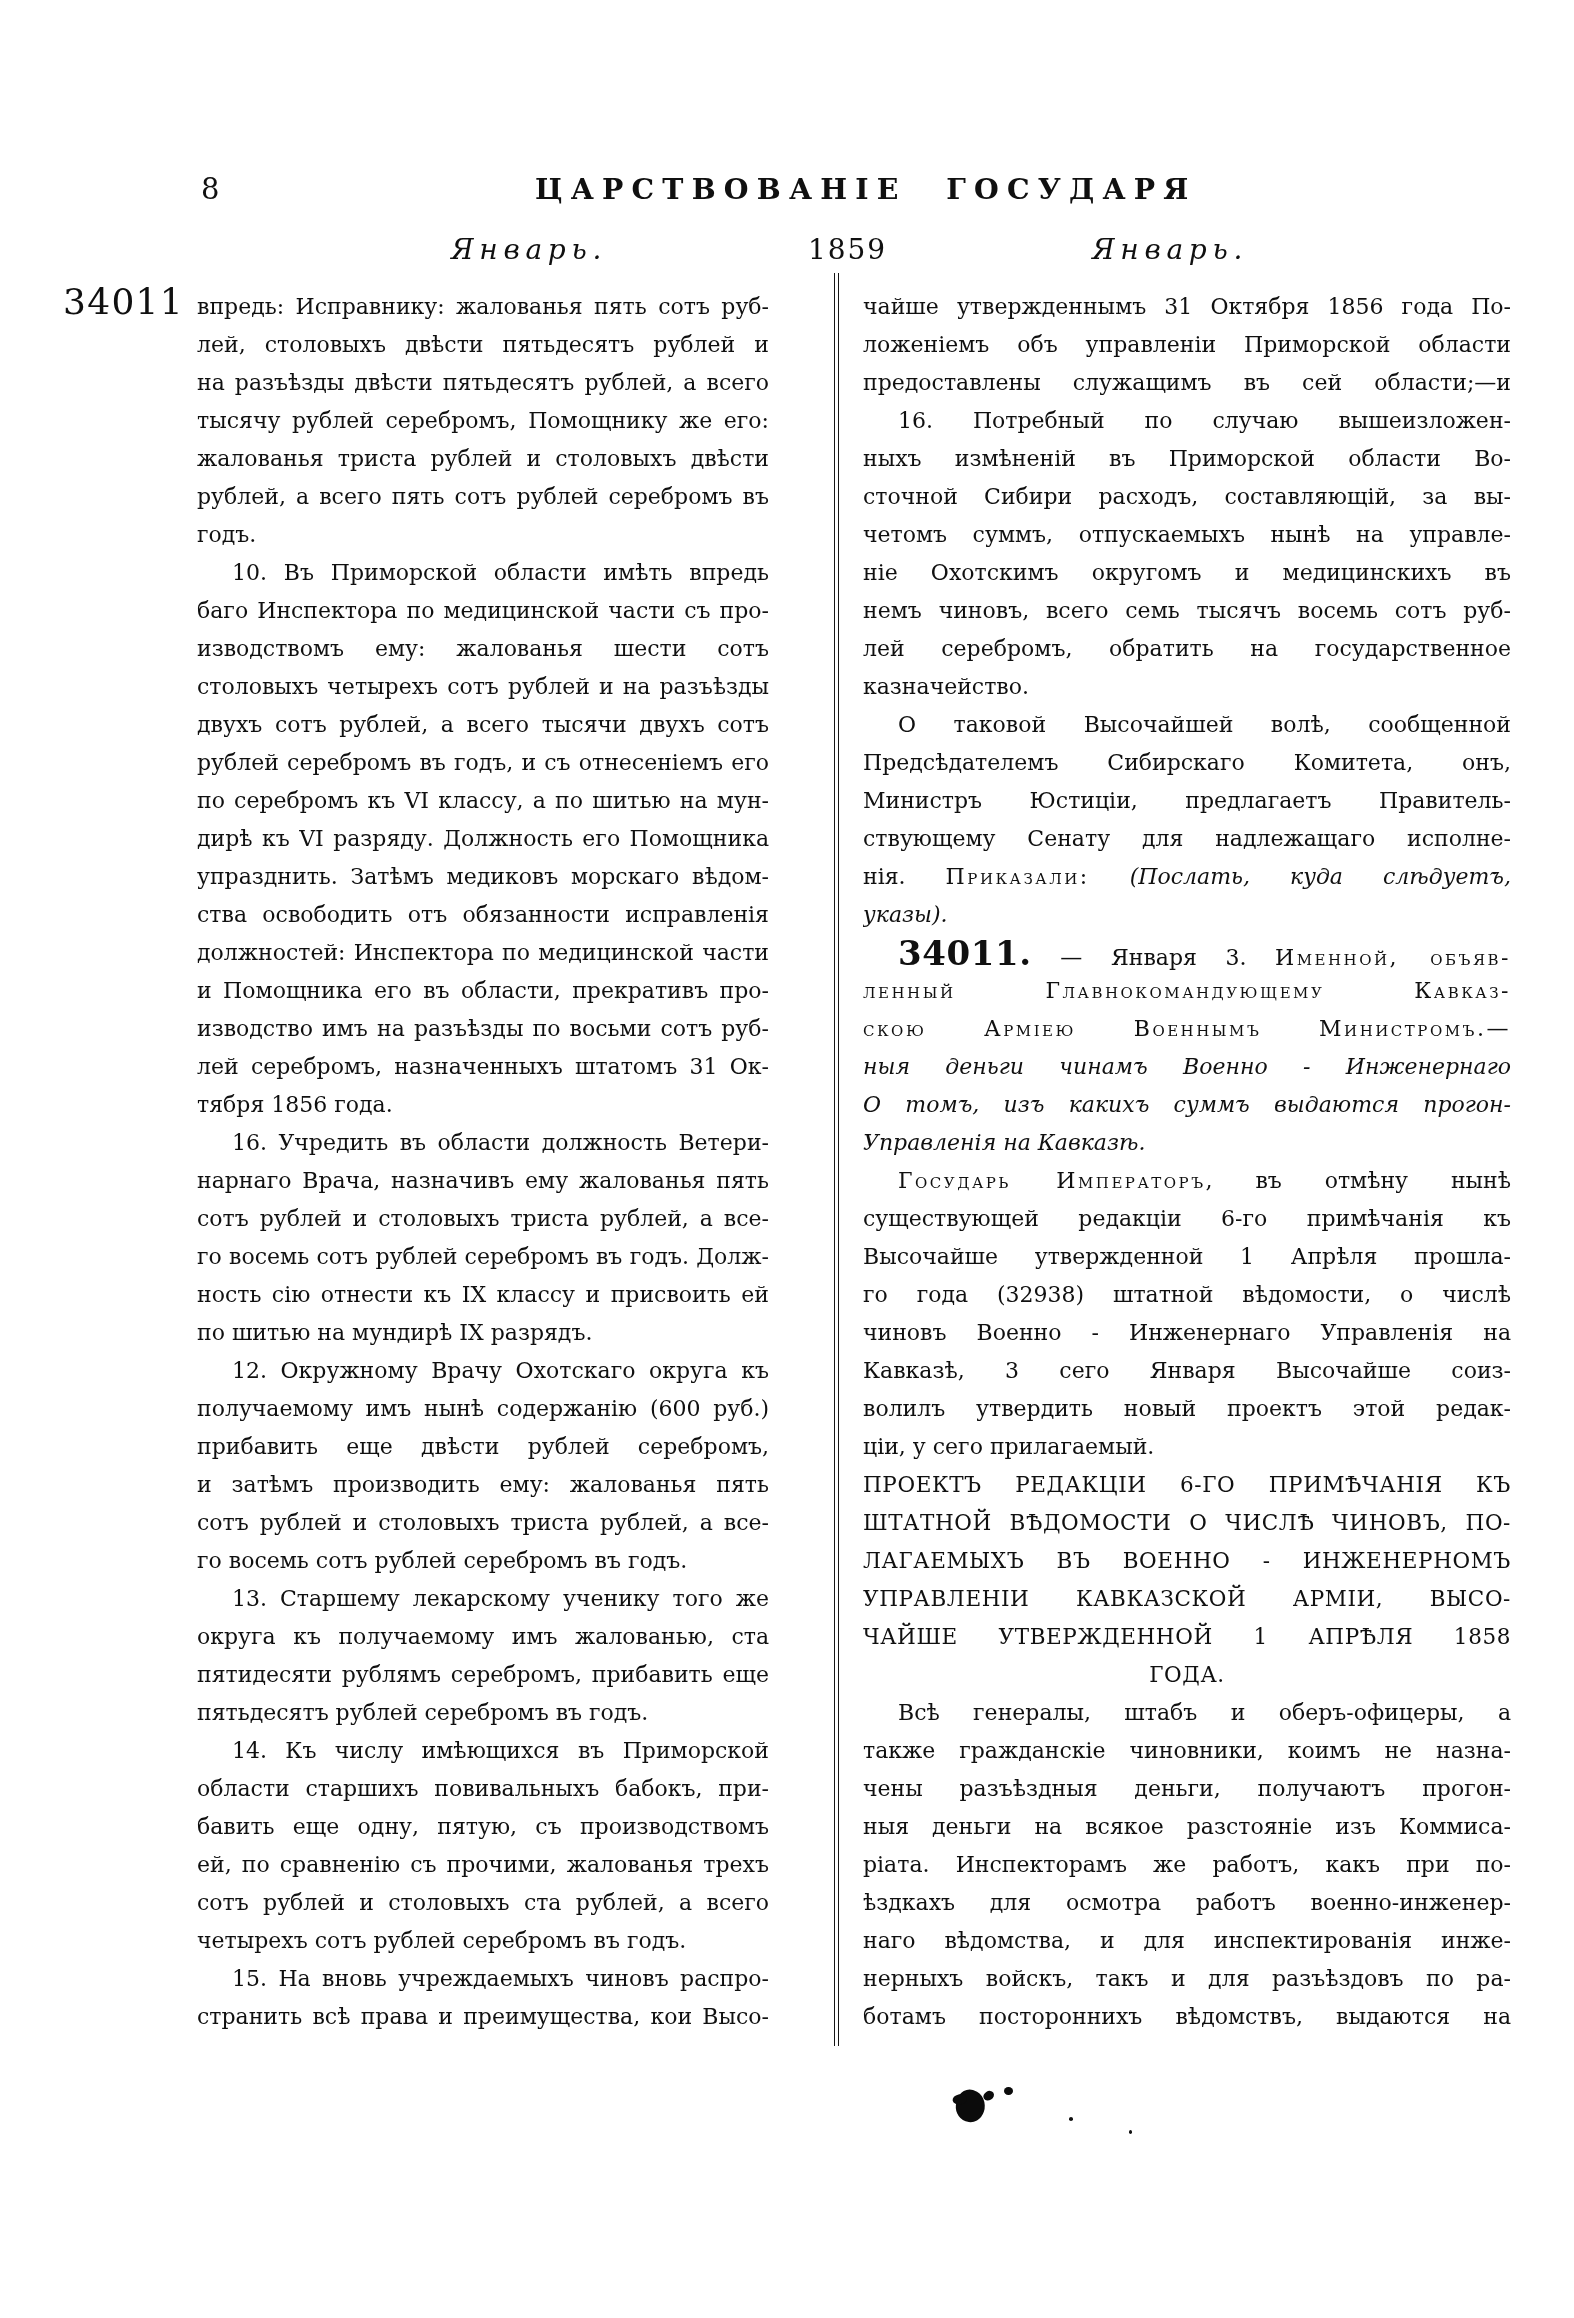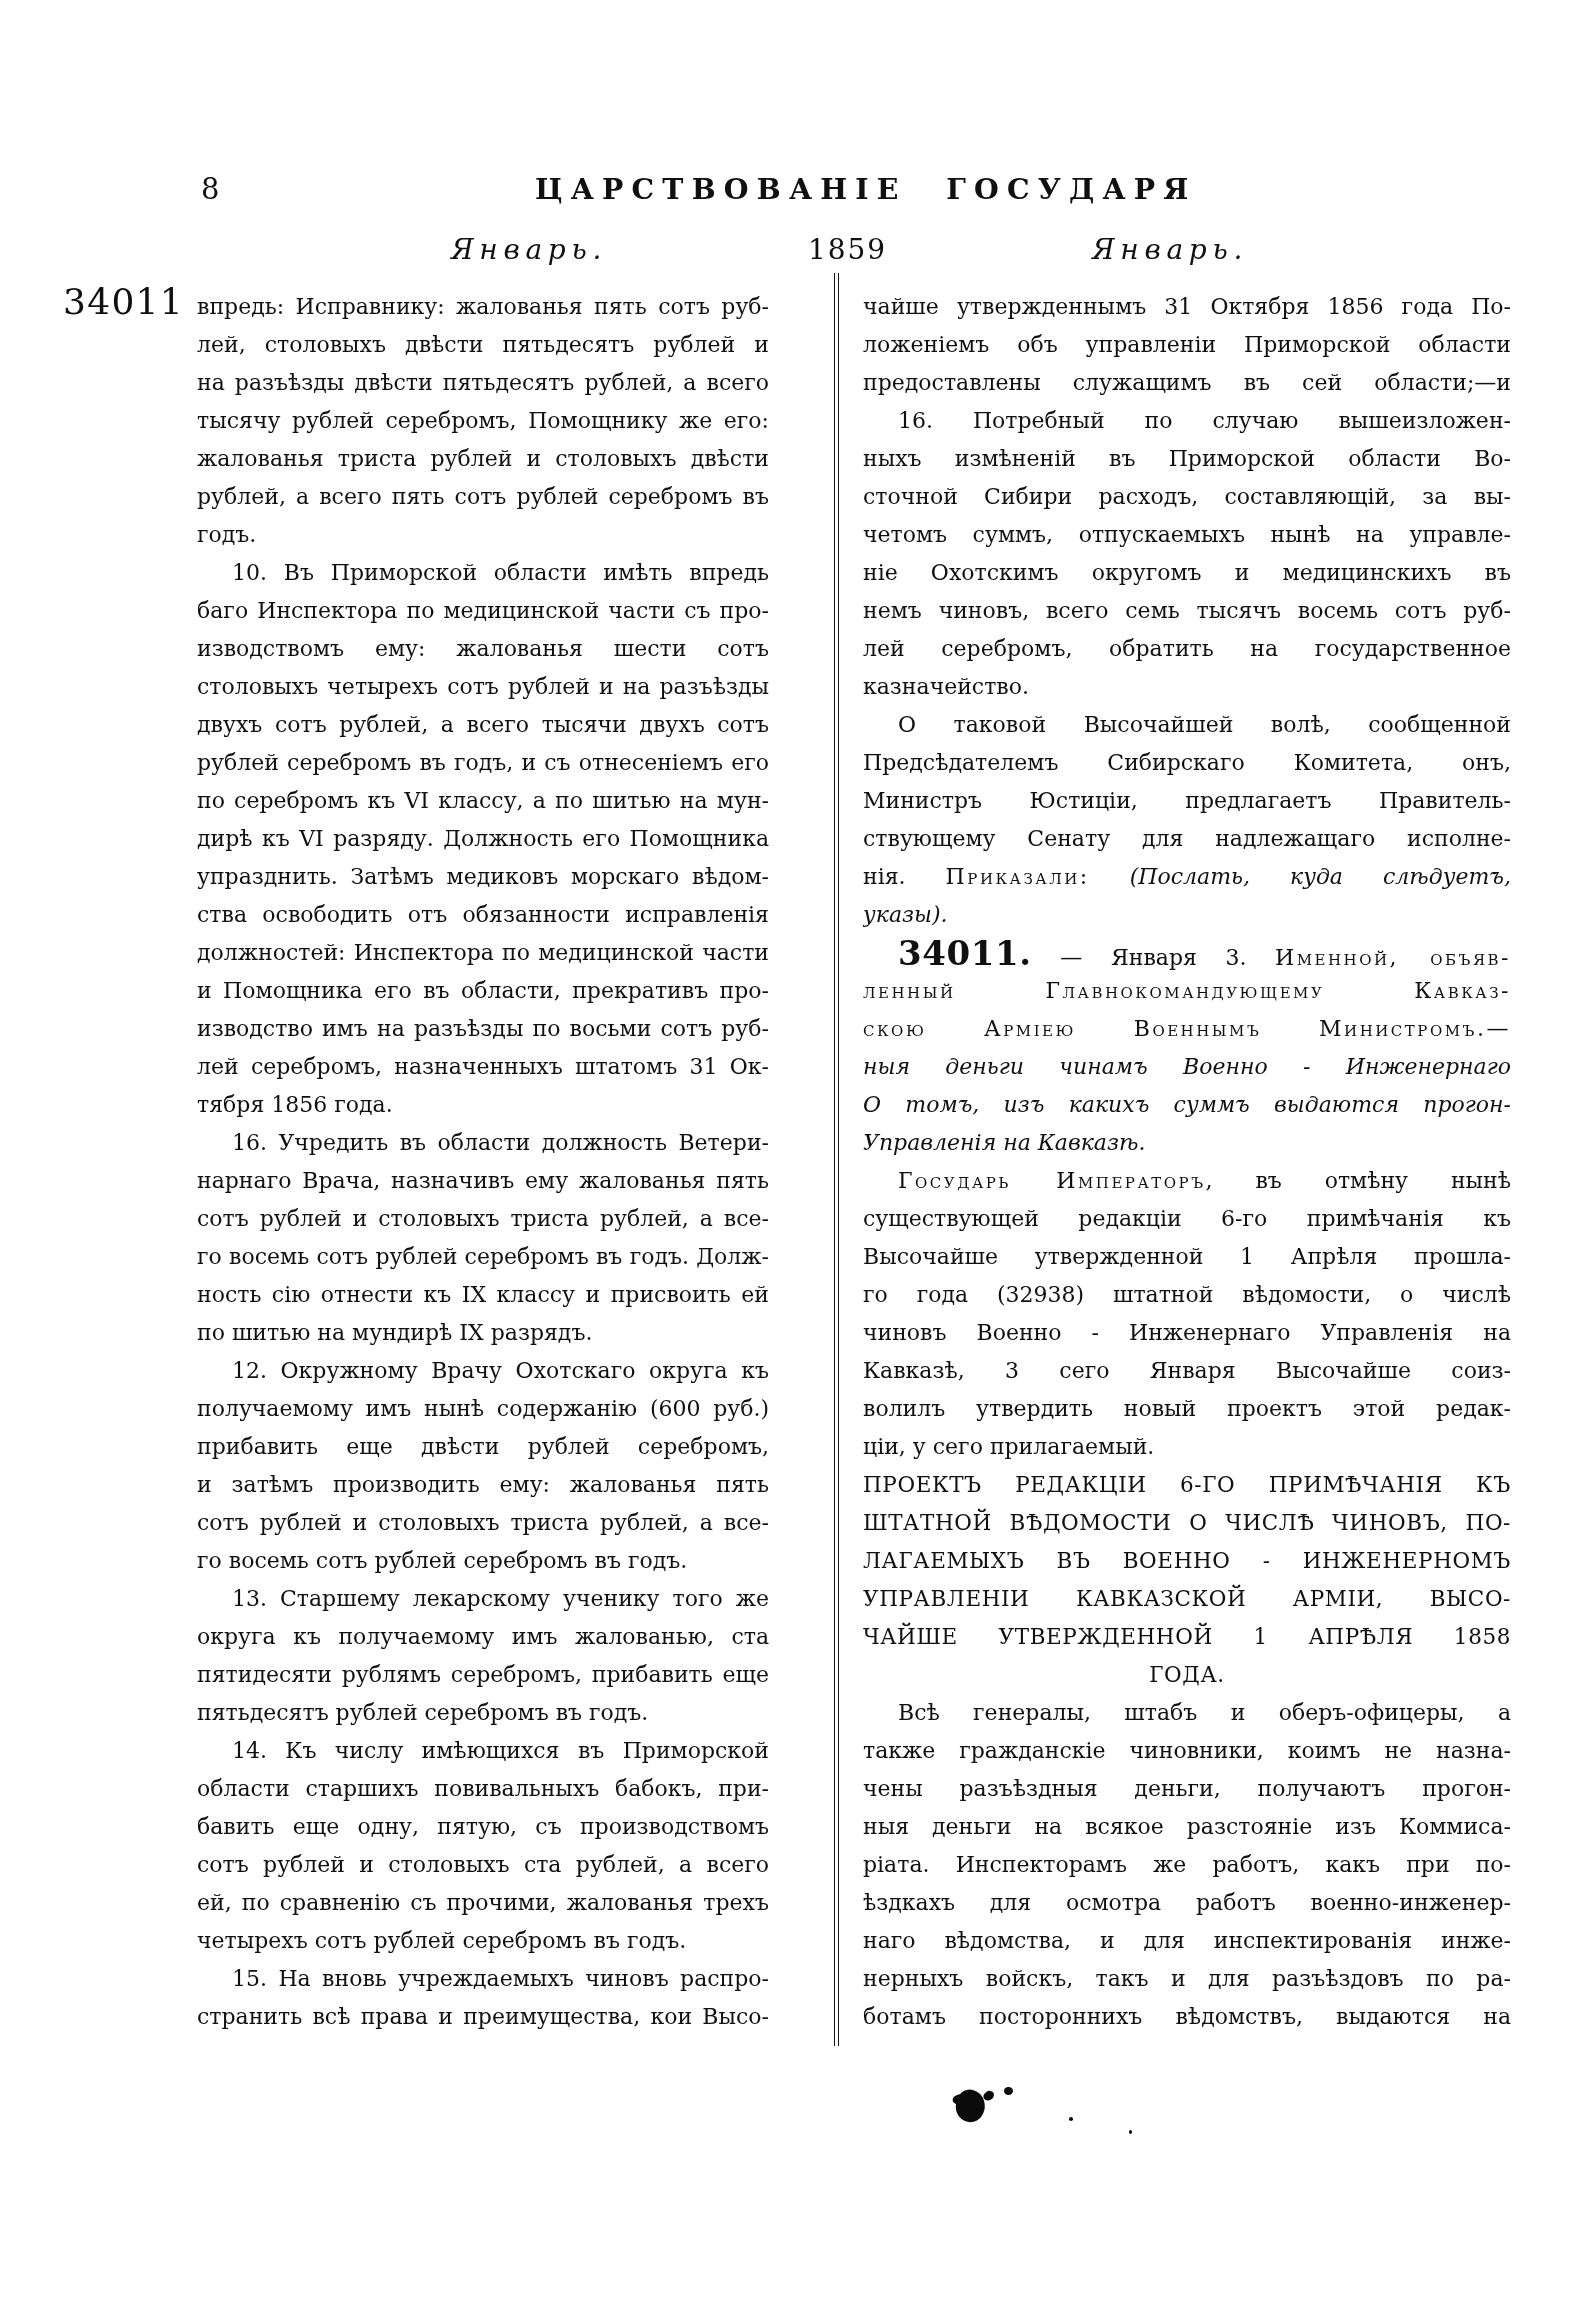--- a/index.html
+++ b/index.html
@@ -106,22 +106,22 @@
     <div class="line"><span>и затѣмъ производить ему: жалованья пять</span></div>
     <div class="line"><span>сотъ рублей и столовыхъ триста рублей, а все-</span></div>
     <div class="line f-end"><span>го восемь сотъ рублей серебромъ въ годъ.</span></div>
     <div class="line f-in"><span>13. Старшему лекарскому ученику того же</span></div>
     <div class="line"><span>округа къ получаемому имъ жалованью, ста</span></div>
     <div class="line"><span>пятидесяти рублямъ серебромъ, прибавить еще</span></div>
     <div class="line f-end"><span>пятьдесятъ рублей серебромъ въ годъ.</span></div>
     <div class="line f-in"><span>14. Къ числу имѣющихся въ Приморской</span></div>
     <div class="line"><span>области старшихъ повивальныхъ бабокъ, при-</span></div>
     <div class="line"><span>бавить еще одну, пятую, съ производствомъ</span></div>
+    <div class="line"><span>ей, по сравненію съ прочими, жалованья трехъ</span></div>
     <div class="line"><span>сотъ рублей и столовыхъ ста рублей, а всего</span></div>
-    <div class="line"><span>ей, по сравненію съ прочими, жалованья трехъ</span></div>
     <div class="line f-end"><span>четырехъ сотъ рублей серебромъ въ годъ.</span></div>
     <div class="line f-in"><span>15. На вновь учреждаемыхъ чиновъ распро-</span></div>
     <div class="line"><span>странить всѣ права и преимущества, кои Высо-</span></div>
   </div>
 <div class="col col-right" id="col-right">
     <div class="line"><span>чайше утвержденнымъ 31 Октября 1856 года По-</span></div>
     <div class="line"><span>ложеніемъ объ управленіи Приморской области</span></div>
     <div class="line"><span>предоставлены служащимъ въ сей области;—и</span></div>
     <div class="line f-in"><span>16. Потребный по случаю вышеизложен-</span></div>
     <div class="line"><span>ныхъ измѣненій въ Приморской области Во-</span></div>

